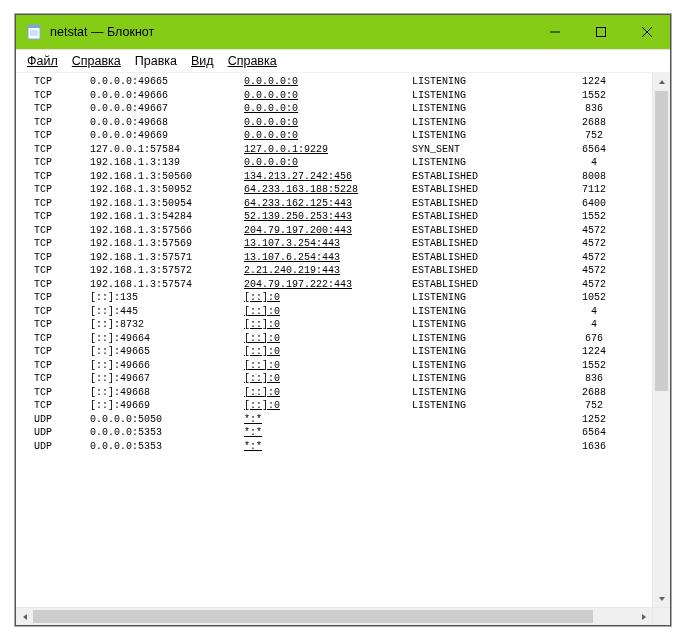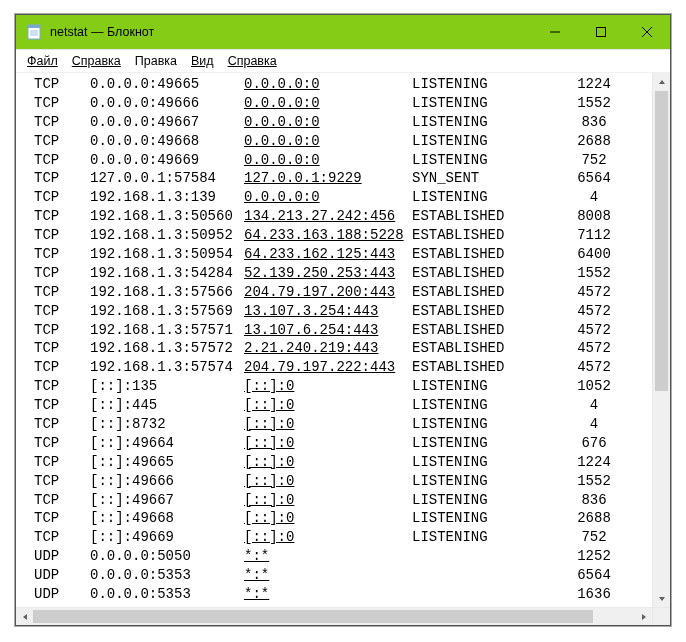--- a/index.html
+++ b/index.html
@@ -8,21 +8,21 @@
   .title-left{display:flex;align-items:center;gap:8px;padding-left:10px;}
   .app-icon{width:16px;height:16px;}
   .title-text{font-size:12.5px;}
   .title-spacer{flex:1;}
   .win-btn{width:46px;height:34px;display:flex;align-items:center;justify-content:center;}
   .win-btn svg{width:10px;height:10px;}
   .menubar{height:22px;display:flex;align-items:center;gap:4px;padding:0 6px;font-size:12.5px;border-bottom:1px solid #f0f0f0;}
   .menu-item{padding:1px 5px;cursor:default;}
   .menu-item .ul{text-decoration:underline;}
   .client{flex:1;position:relative;overflow:hidden;display:flex;}
-  .content{flex:1;overflow:hidden;font-family:Consolas,"Courier New",monospace;font-size:14px;line-height:1.35;white-space:pre;padding:2px 0 0 6px;}
+  .content{flex:1;overflow:hidden;font-family:Consolas,"Courier New",monospace;font-size:10px;line-height:1.35;white-space:pre;padding:2px 0 0 6px;}
   .vscroll{width:17px;background:#f0f0f0;position:relative;border-left:1px solid #e8e8e8;}
   .vscroll .arrow{width:17px;height:17px;display:flex;align-items:center;justify-content:center;color:#606060;position:absolute;}
   .vscroll .arrow.up{top:0;}
   .vscroll .arrow.down{bottom:0;}
   .vscroll .thumb{position:absolute;left:2px;right:2px;top:18px;height:300px;background:#cdcdcd;}
   .hscroll{height:17px;background:#f0f0f0;display:flex;align-items:center;position:relative;border-top:1px solid #e8e8e8;}
   .hscroll .arrow{width:17px;height:17px;display:flex;align-items:center;justify-content:center;color:#606060;}
   .hscroll .track{flex:1;position:relative;height:100%;}
   .hscroll .thumb{position:absolute;top:2px;bottom:2px;left:0;width:560px;background:#cdcdcd;}
   .row{display:flex;}

